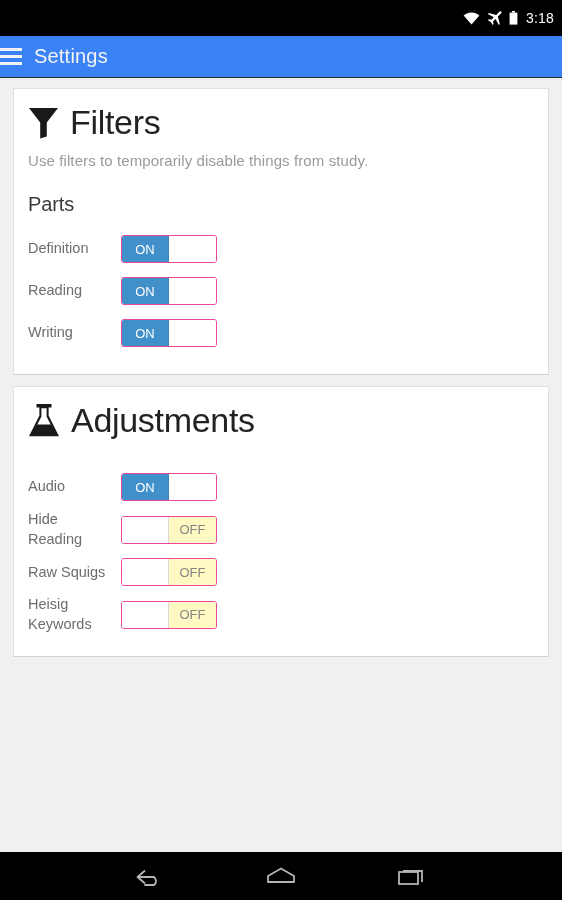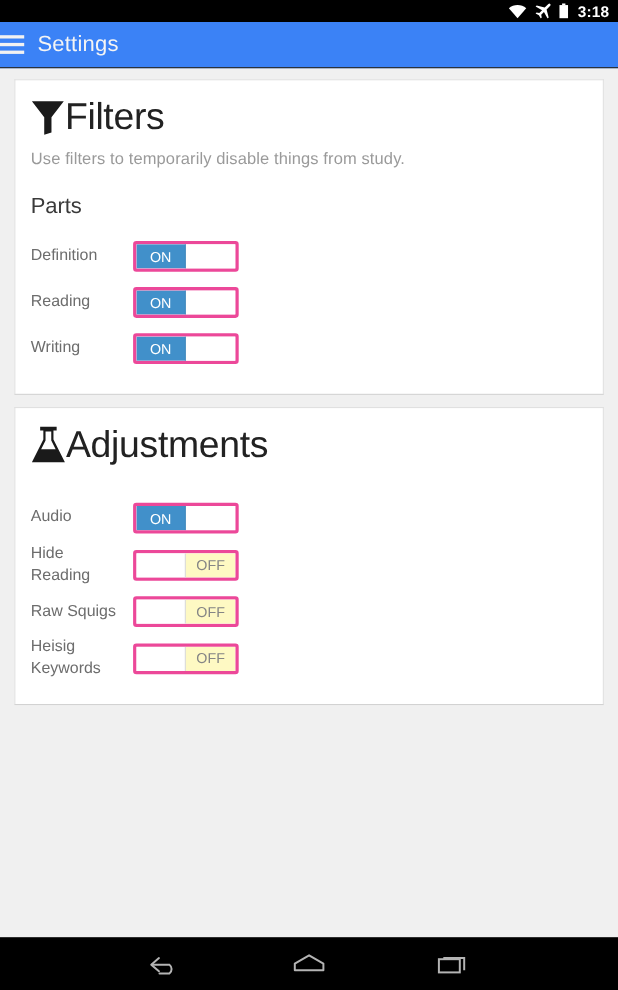--- a/index.html
+++ b/index.html
@@ -10,28 +10,27 @@
     width: 562px;
     height: 900px;
     background: #f0f0f0;
     font-family: "Liberation Sans", sans-serif;
     overflow: hidden;
     position: relative;
   }
 
   
   .status-bar {
-    height: 20px;
+    height: 36px;
     background: #000000;
     display: flex;
     align-items: center;
     justify-content: flex-end;
     padding-right: 8px;
     box-sizing: border-box;
-    font-weight: bold;
   }
   .status-icons {
     display: flex;
     align-items: center;
     gap: 7px;
   }
   .status-time {
     color: #ffffff;
     font-size: 14px;
     letter-spacing: 0.2px;
@@ -85,20 +84,21 @@
     border: 1px solid #e0e0e0;
     border-bottom-color: #d2d2d2;
     margin-bottom: 11px;
     padding: 14px 14px 18px 14px;
     box-sizing: border-box;
   }
 
   .card-header {
     display: flex;
     align-items: center;
+    gap: 11px;
     margin-bottom: 4px;
   }
   .card-title {
     font-size: 34px;
     font-weight: normal;
     color: #222222;
     line-height: 1.15;
     letter-spacing: -0.3px;
   }
   .card-sub {
@@ -132,21 +132,21 @@
     color: #6d6d6d;
     line-height: 1.35;
     padding-right: 10px;
     box-sizing: border-box;
   }
 
   
   .toggle {
     width: 96px;
     height: 28px;
-    border: 3px solid #ec4899;
+    border: 1px solid #ec4899;
     border-radius: 3px;
     background: #ffffff;
     display: flex;
     overflow: hidden;
     box-sizing: border-box;
     cursor: pointer;
     position: relative;
   }
   .toggle .half {
     width: 50%;

